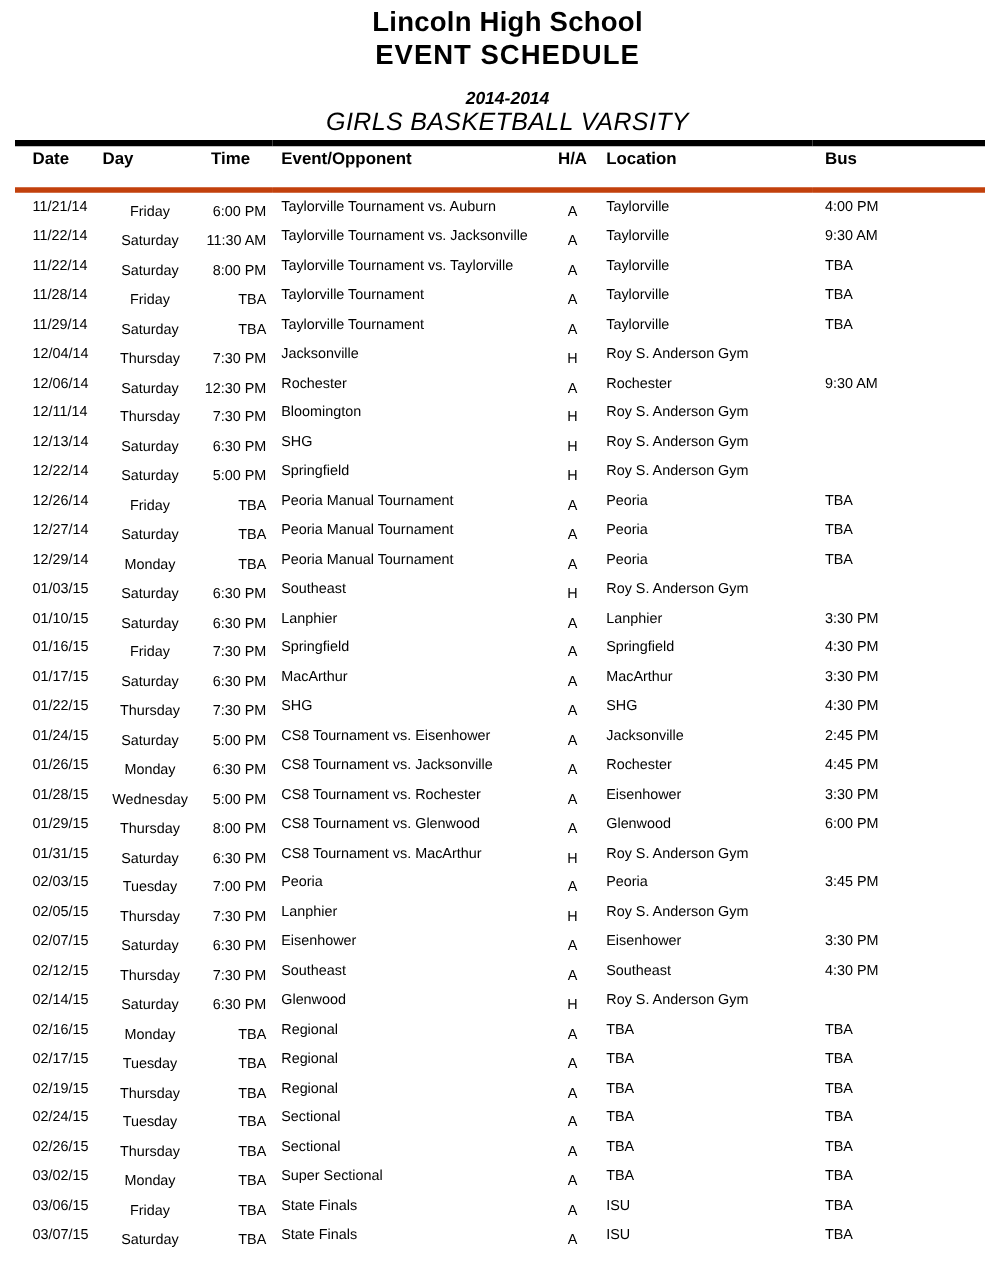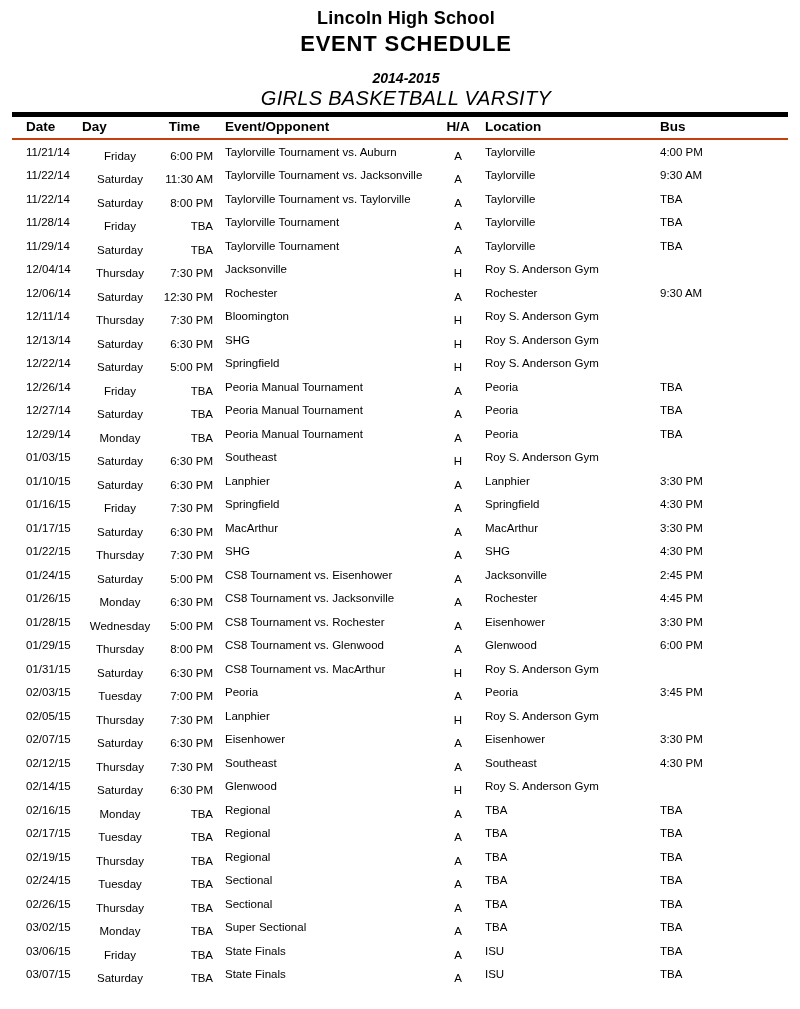--- a/index.html
+++ b/index.html
@@ -13,21 +13,21 @@
     font-family: "Liberation Sans", sans-serif;
     color: #000000;
     overflow: hidden;
   }
   .doc-header {
     padding-top: 6px;
     padding-left: 12px;
     text-align: center;
   }
   .school-name {
-    font-size: 18px;
+    font-size: 22px;
     font-weight: bold;
     line-height: 24px;
     letter-spacing: 0.2px;
   }
   .doc-title {
     font-size: 22px;
     font-weight: bold;
     line-height: 27px;
     letter-spacing: 0.8px;
   }
@@ -52,24 +52,24 @@
     border-top: 5px solid #000000;
   }
   col.c-date { width: 68px; }
   col.c-day  { width: 80px; }
   col.c-time { width: 58px; }
   col.c-event{ width: 222px; }
   col.c-ha   { width: 36px; }
   col.c-loc  { width: 174px; }
   col.c-bus  { width: 138px; }
   thead th {
-    border-bottom: 2px solid #c2410c;
+    border-bottom: 4px solid #c2410c;
     font-size: 13.5px;
     font-weight: bold;
-    padding: 2px 0 4px 0;
+    padding: 2px 0 16px 0;
     white-space: nowrap;
   }
   th.h-date { text-align: left; padding-left: 14px; }
   th.h-day  { text-align: left; padding-left: 2px; }
   th.h-time { text-align: center; padding-right: 9px; }
   th.h-event{ text-align: left; padding-left: 7px; margin-left: 24px; }
   th.h-ha   { text-align: center; }
   th.h-loc  { text-align: left; padding-left: 9px; }
   th.h-bus  { text-align: left; padding-left: 10px; }
   tbody td {
@@ -94,21 +94,21 @@
     display: inline-block;
   }
 </style>
 </head>
 <body>
 
 <div class="doc">
   <div class="doc-header">
     <div class="school-name">Lincoln High School</div>
     <div class="doc-title">EVENT SCHEDULE</div>
-    <div class="season">2014-2015</div>
+    <div class="season">2014-2014</div>
     <div class="team">GIRLS BASKETBALL VARSITY</div>
   </div>
 
   <table class="schedule">
     <colgroup>
       <col class="c-date">
         <col class="c-day">
         <col class="c-time">
         <col class="c-event">
       <col class="c-ha">

